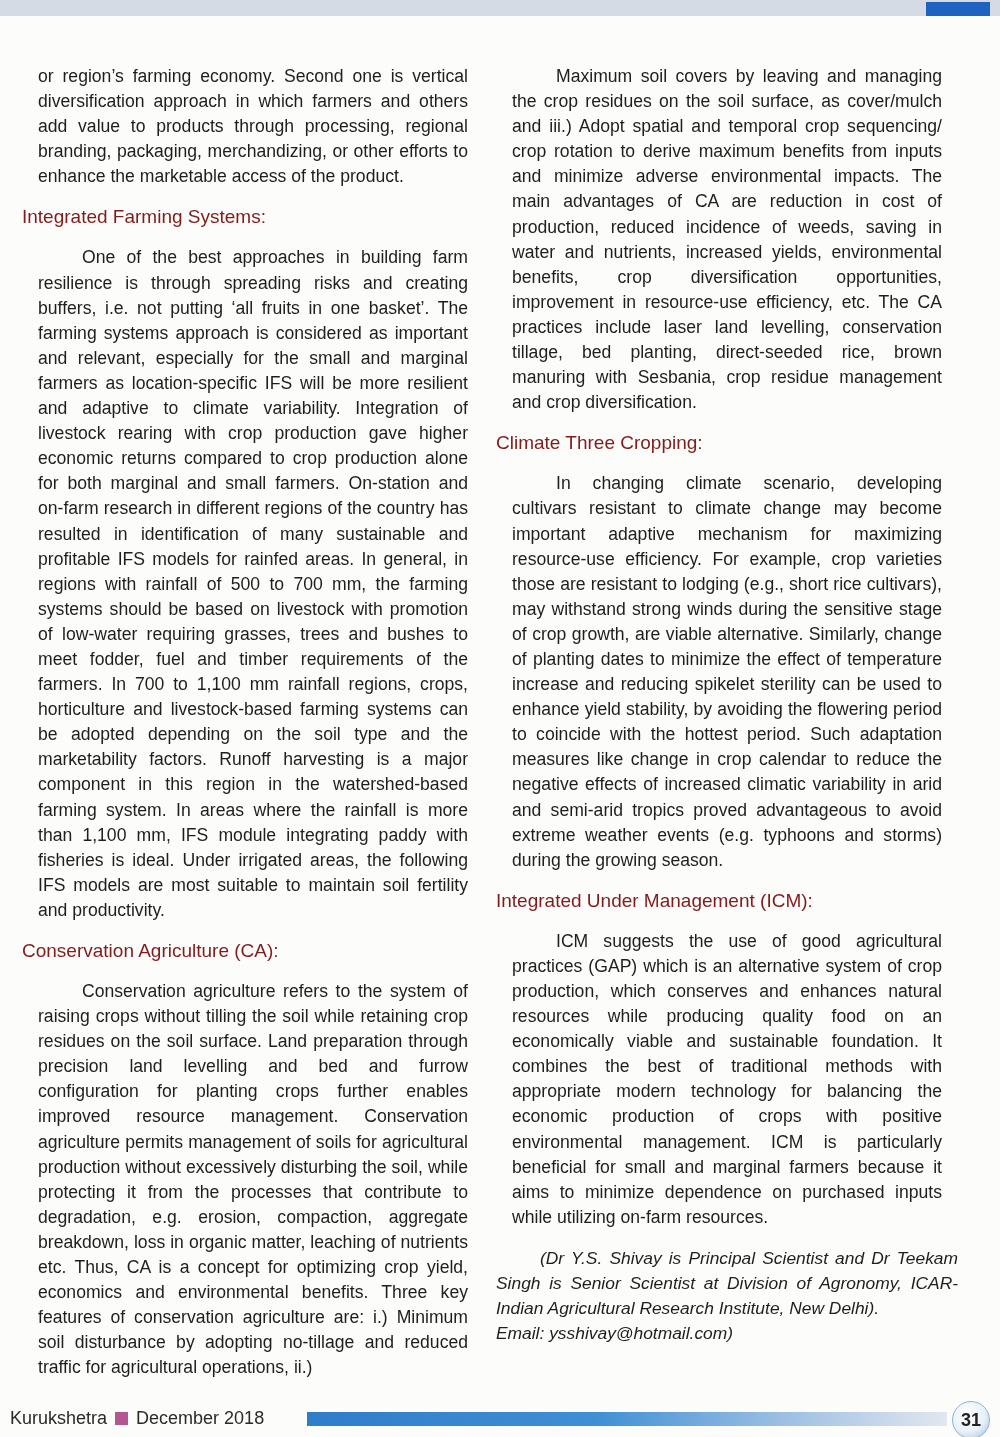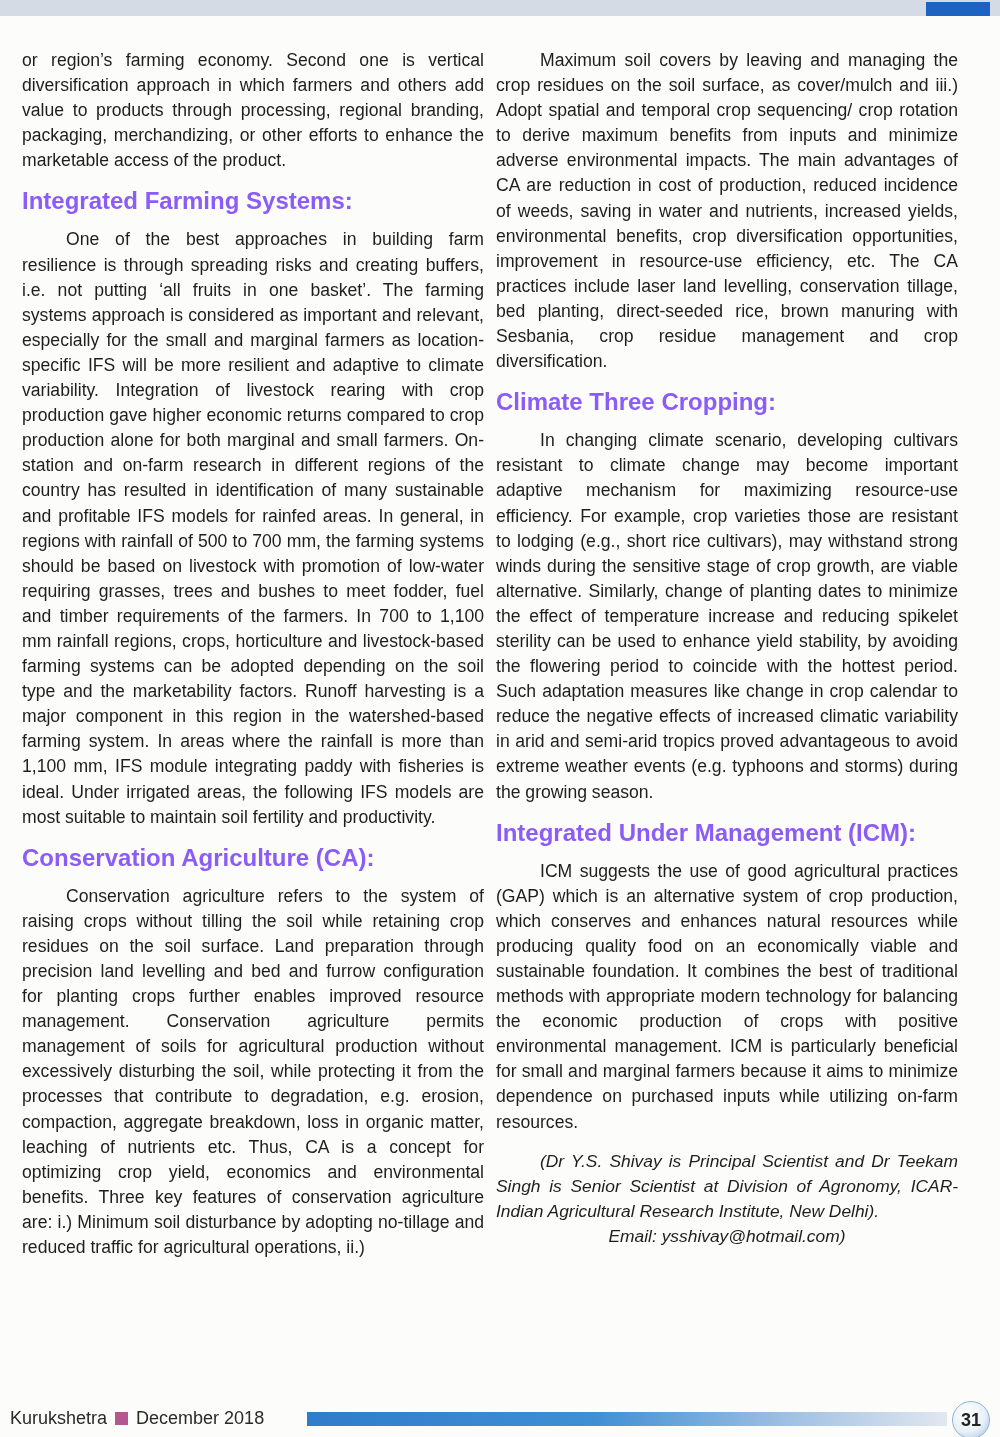--- a/index.html
+++ b/index.html
@@ -16,33 +16,33 @@
   .top-accent {
     position: absolute; right: 10px; top: 2px; width: 64px; height: 14px;
     background: #1f63c0;
   }
   .col {
     position: absolute; top: 48px; width: 462px;
   }
   .col.left { left: 22px; }
   .col.right { left: 496px; }
   p.body {
-    margin: 0; font-size: 17.6px; line-height: 25.1px;
+    margin: 16px; font-size: 17.6px; line-height: 25.1px;
     text-align: justify; hyphens: none;
   }
   p.indent { text-indent: 44px; }
   h2.sec {
-    margin: 16px 0 14px 0; font-size: 24px; line-height: 24px;
-    font-weight: bold; color: #8b5cf6;
+    margin: 16px 0 14px 0; font-size: 19px; line-height: 24px;
+    font-weight: normal; color: #7f1d1d;
   }
   p.note {
     margin: 14px 0 0 0; font-size: 17.4px; line-height: 25px;
     font-style: italic; font-weight: normal; text-align: justify;
   }
-  p.note span { display: block; text-align: center; }
+  p.note span { display: block; text-align: left; }
   .footer {
     position: absolute; left: 0; top: 1400px; width: 1000px; height: 37px;
   }
   .pub {
     position: absolute; left: 10px; top: 8px; font-size: 18px; color: #2a2a2a;
   }
   .sq {
     display: inline-block; width: 13px; height: 13px; background: #b3578f;
     margin: 0 8px; vertical-align: -1px;
   }

